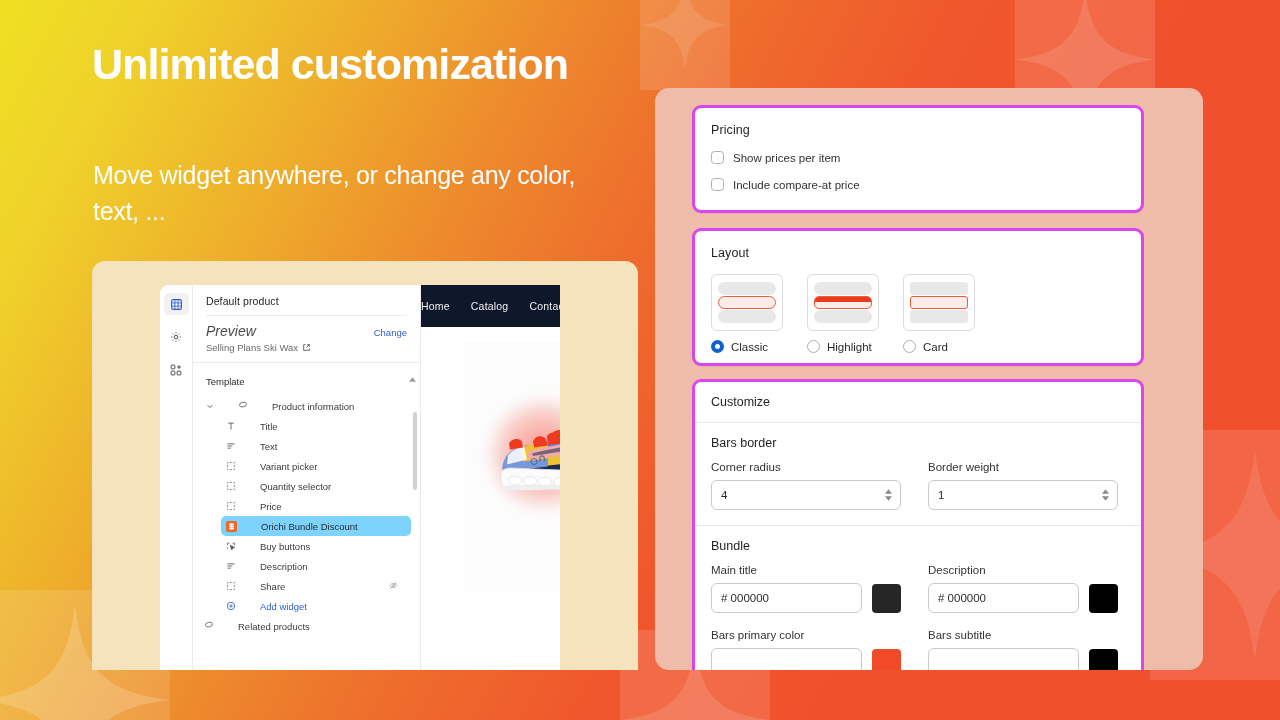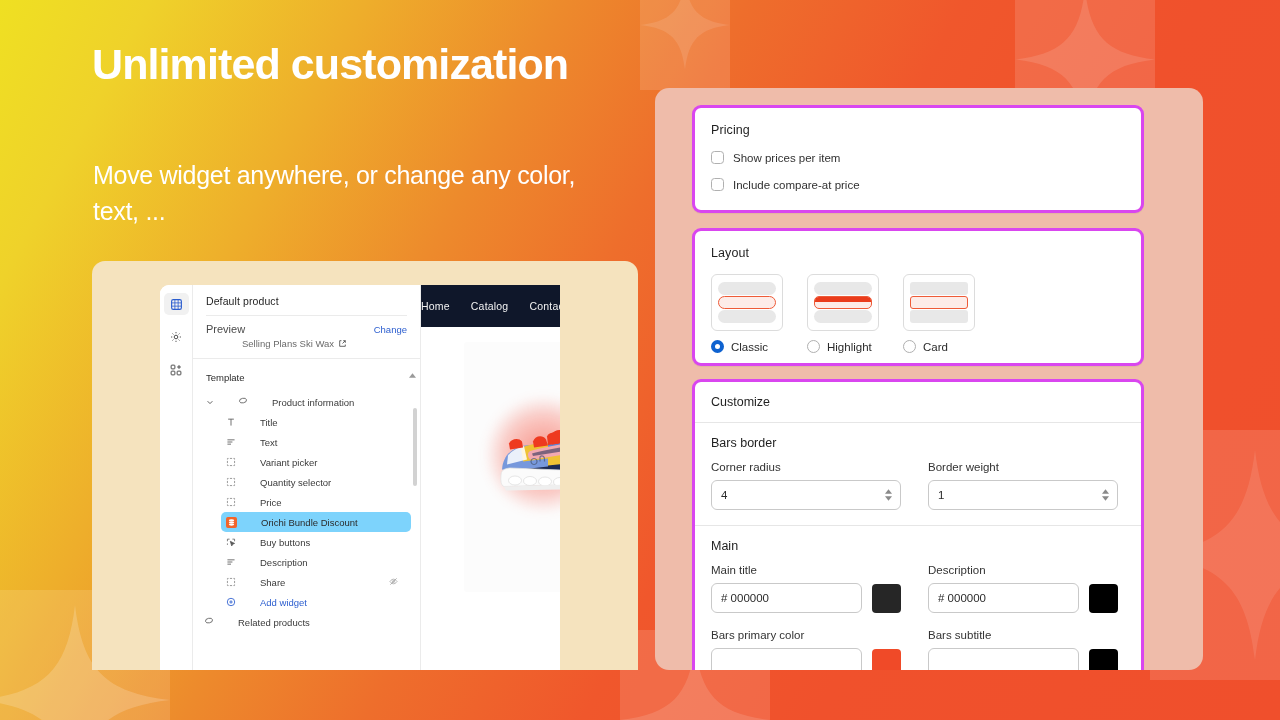--- a/index.html
+++ b/index.html
@@ -89,23 +89,23 @@
     width: 228px; flex: none;
     display: flex; flex-direction: column;
     border-right: 1px solid #EBEBEB;
     background: #fff;
     min-width: 0;
   }
   #app-head { padding: 10px 13px 9px 13px; }
   .app-title { font-size: 10.5px; color: #1f1f1f; font-weight: 500; letter-spacing:.1px;}
   .divider { height:1px; background:#EBEBEB; margin: 8px 0 7px 0; }
   .preview-row { display:flex; align-items:baseline; justify-content:space-between; }
-  .preview-lbl { font-size: 11px; color:#4a4a4a; }
+  .preview-lbl { font-size: 14px; color:#4a4a4a;font-style:italic; }
   .change-lnk { font-size: 9.5px; color:#2C5ECF; }
-  .preview-val { font-size: 9.5px; color:#6b6b6b; margin-top:3px; display:flex; align-items:center; gap:5px;margin-left:36px;}
+  .preview-val { font-size: 9.5px; color:#6b6b6b; margin-top:3px; display:flex; align-items:center; gap:5px;}
   .preview-val svg { display:block; }
 
   #tree-wrap {
     border-top: 1px solid #EBEBEB;
     flex: 1; position: relative; padding-top: 13px; min-height:0;
   }
   .tree-scroll-top { position:absolute; right:4px; top:5px; }
   .tree-scroll-bar {
     position:absolute; right:3.5px; top:49px; width:4px; height:78px;
     background:#D2D2D2; border-radius:2px;
@@ -568,21 +568,21 @@
             <svg width="7" height="5" viewBox="0 0 8 5">
                 <path d="M4 5L0 0h8z" fill="#8a8a8a"></path>
               </svg>
           </span>
         </div>
       </div>
     </div>
 
     <div class="divider-full"></div>
 
-    <div class="sec-sub">Main</div>
+    <div class="sec-sub">Bundle</div>
     <div class="field-grid">
       <div class="field">
         <span class="f-lbl">Main title</span>
         <div class="color-field">
           <div class="f-input">
             <span># 000000</span>
           </div>
           <div class="swatch" style="background:#262626"></div>
         </div>
       </div>

